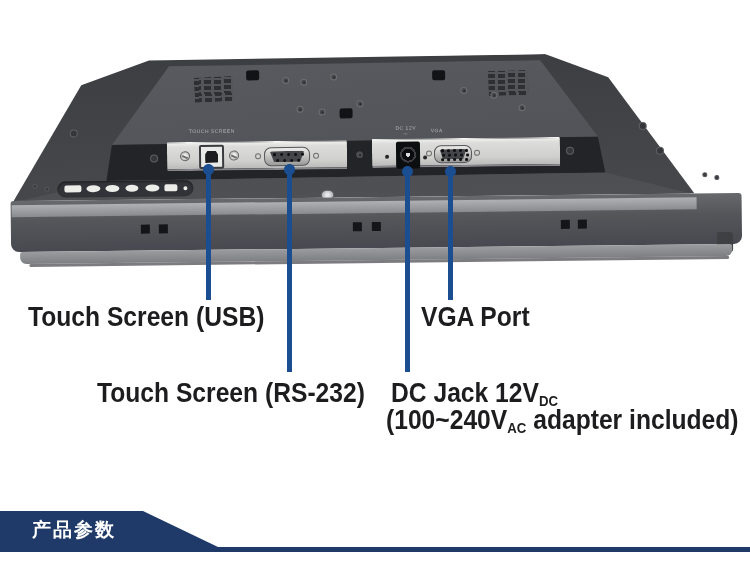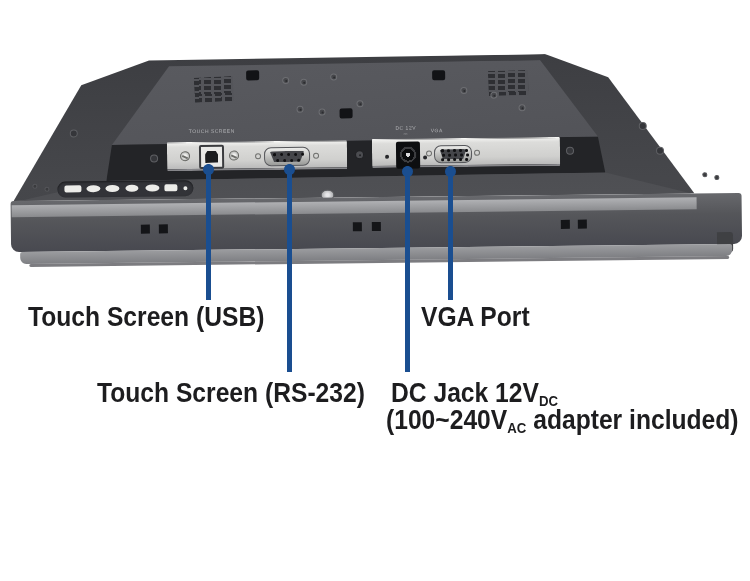--- a/index.html
+++ b/index.html
@@ -230,14 +230,18 @@
   <div class="label" style="left:28px;top:303px;">Touch Screen (USB)</div>
   <div class="label" style="left:421px;top:303px;">VGA Port</div>
   <div class="label" style="left:97px;top:379px;">Touch Screen (RS-232)</div>
   <div class="label" style="left:391px;top:379px;">
     <span>DC Jack 12V</span><span class="sub">DC</span>
   </div>
   <div class="label" style="left:386px;top:406px;">
     <span>(100~240V</span><span class="sub">AC</span><span> adapter included)</span>
   </div>
 
+  <div class="banner">
+    <div class="banner-shape"></div>
+    <span class="banner-title">产品参数</span>
+  </div>
 
 </div>
 
 </body></html>

